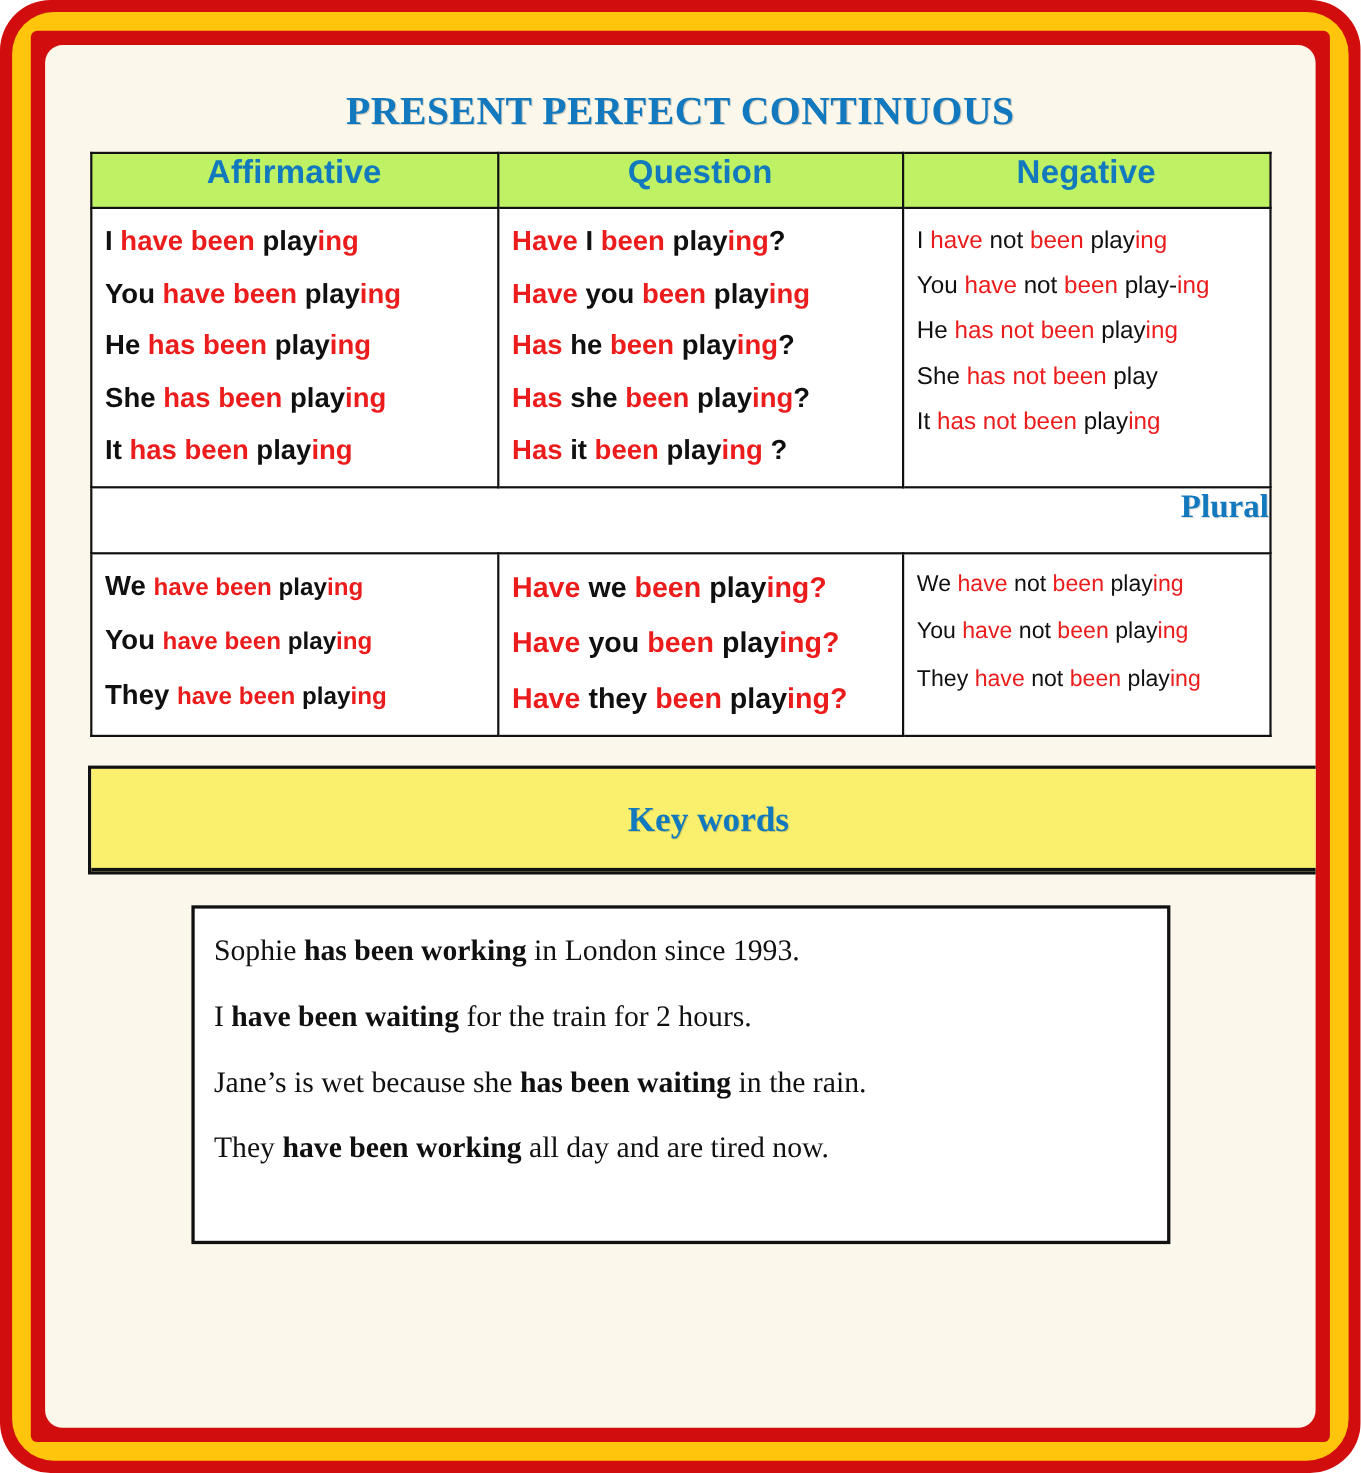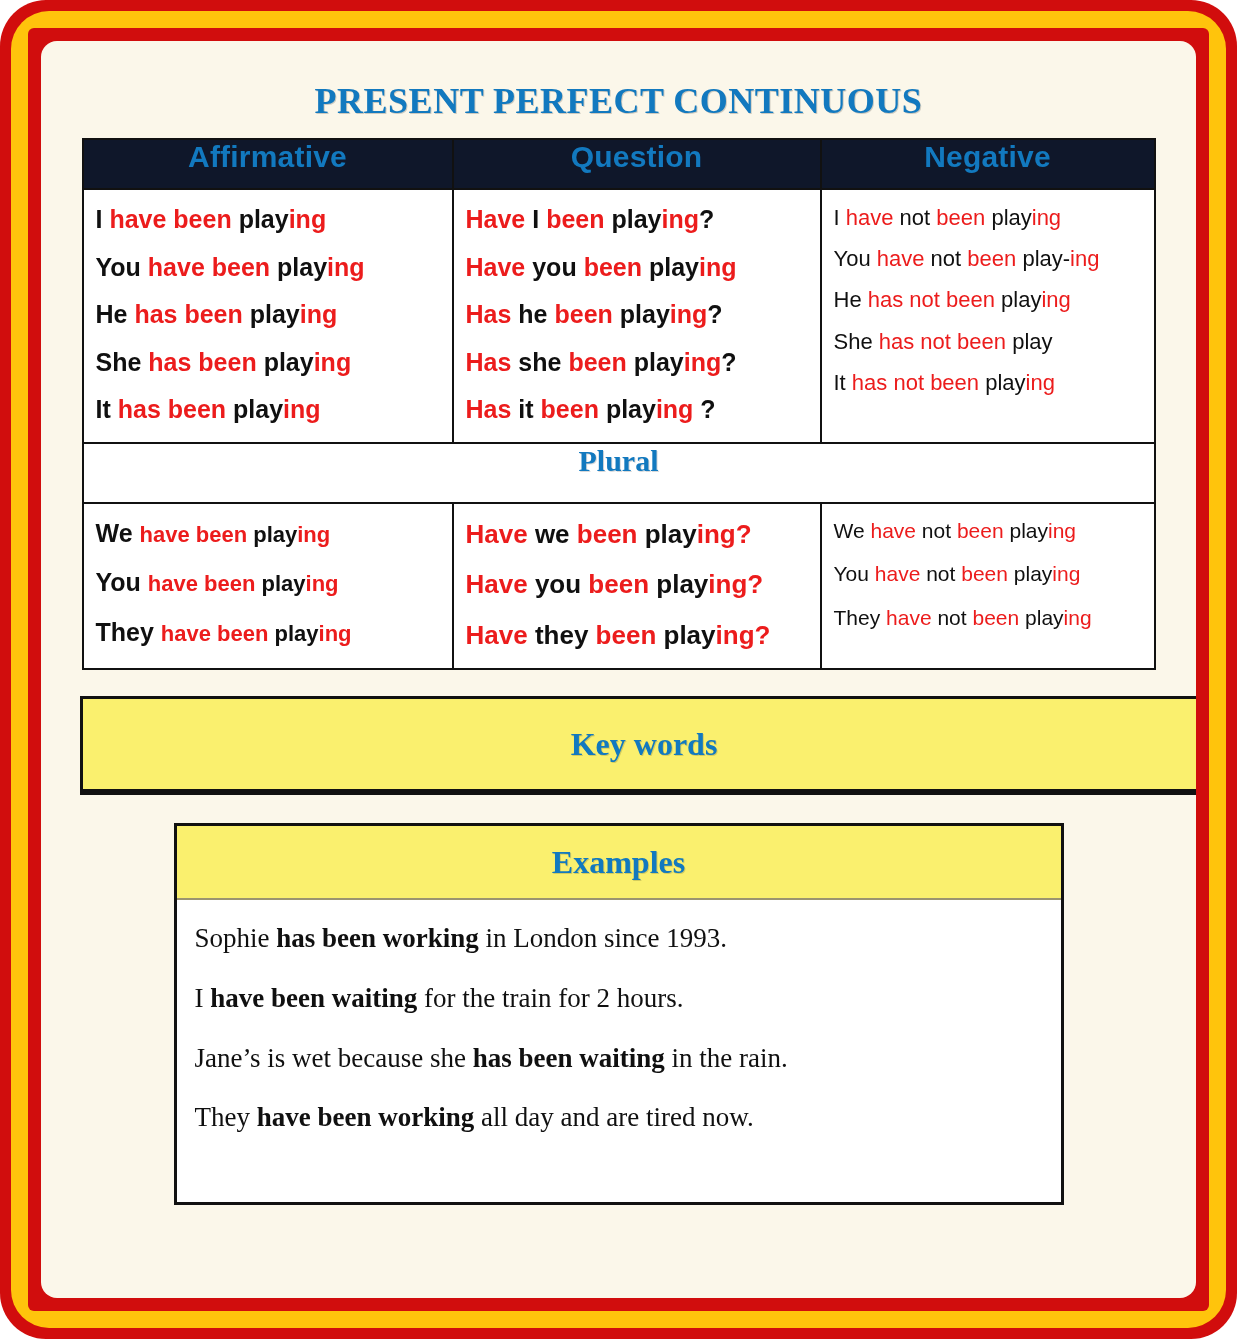--- a/index.html
+++ b/index.html
@@ -73,36 +73,36 @@
   .conj-table col.c2 { width: 368px; }
   .conj-table col.c3 { width: 334px; }
 
   .conj-table th,
   .conj-table td {
     border: 2px solid #111111;
     vertical-align: top;
     padding: 0;
   }
   .conj-table th {
-    background: #0f172a;
+    background: #bef264;
     color: #1279bf;
     font-family: "Liberation Sans Narrow", "Liberation Sans", sans-serif;
     font-weight: bold;
     font-size: 30px;
     height: 48px;
     text-align: center;
     letter-spacing: 0.2px;
   }
   .plural-band {
     background: #ffffff;
     color: #1279bf;
     font-family: "Liberation Serif", serif;
     font-weight: bold;
     font-size: 30px;
-    text-align: center;
+    text-align: right;
     height: 58px;
     text-shadow: 1px 1px 0 rgba(0,0,0,0.15);
   }
 
   .cell-pad {
     padding: 12px 12px 14px 12px;
   }
 
   
   .line {
@@ -286,21 +286,20 @@
               </td>
             </tr>
           </tbody>
         </table>
 
         <div class="keywords-box">
           <div class="keywords-head">Key words</div>
         </div>
 
         <div class="examples-box">
-          <div class="examples-head">Examples</div>
           <div class="examples-body" id="examples-body">
               <p class="example-line"><span>Sophie </span><b>has been working</b><span> in London since 1993.</span></p>
               <p class="example-line"><span>I </span><b>have been waiting</b><span> for the train for 2 hours.</span></p>
               <p class="example-line"><span>Jane’s is wet because she </span><b>has been waiting</b><span> in the rain.</span></p>
               <p class="example-line"><span>They </span><b>have been working</b><span> all day and are tired now.</span></p>
             </div>
         </div>
 
       </div>
     </div>

